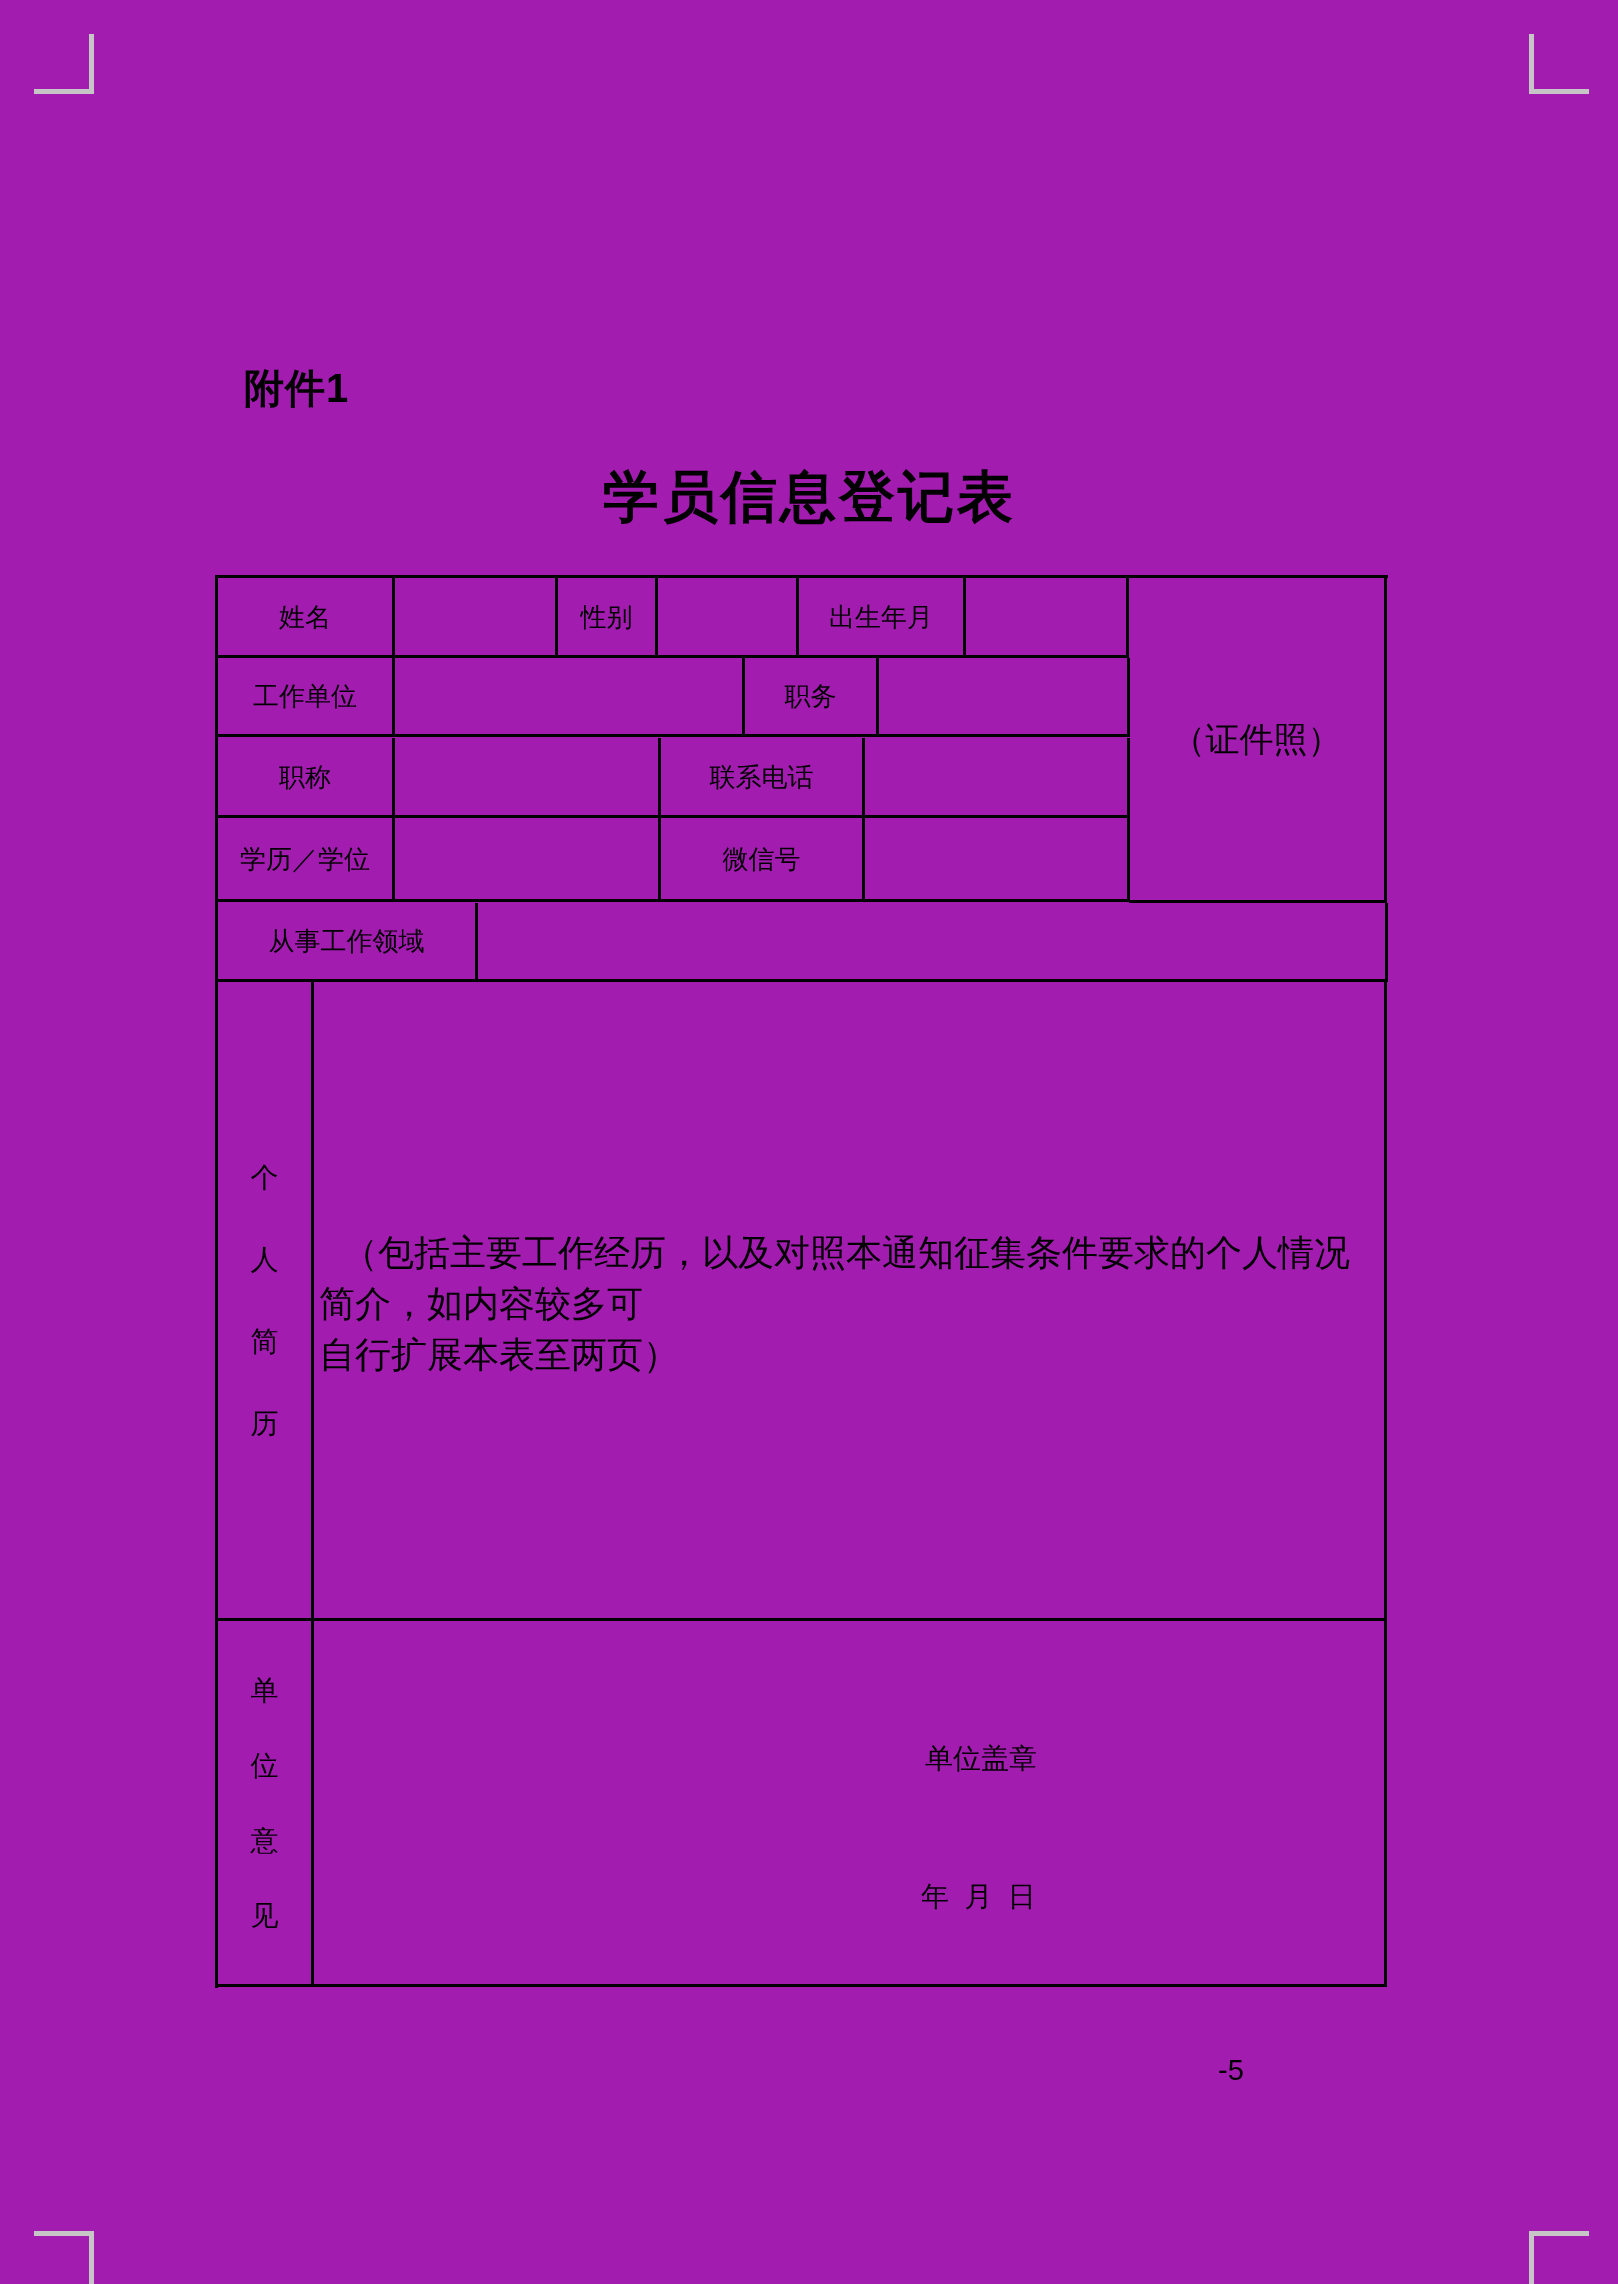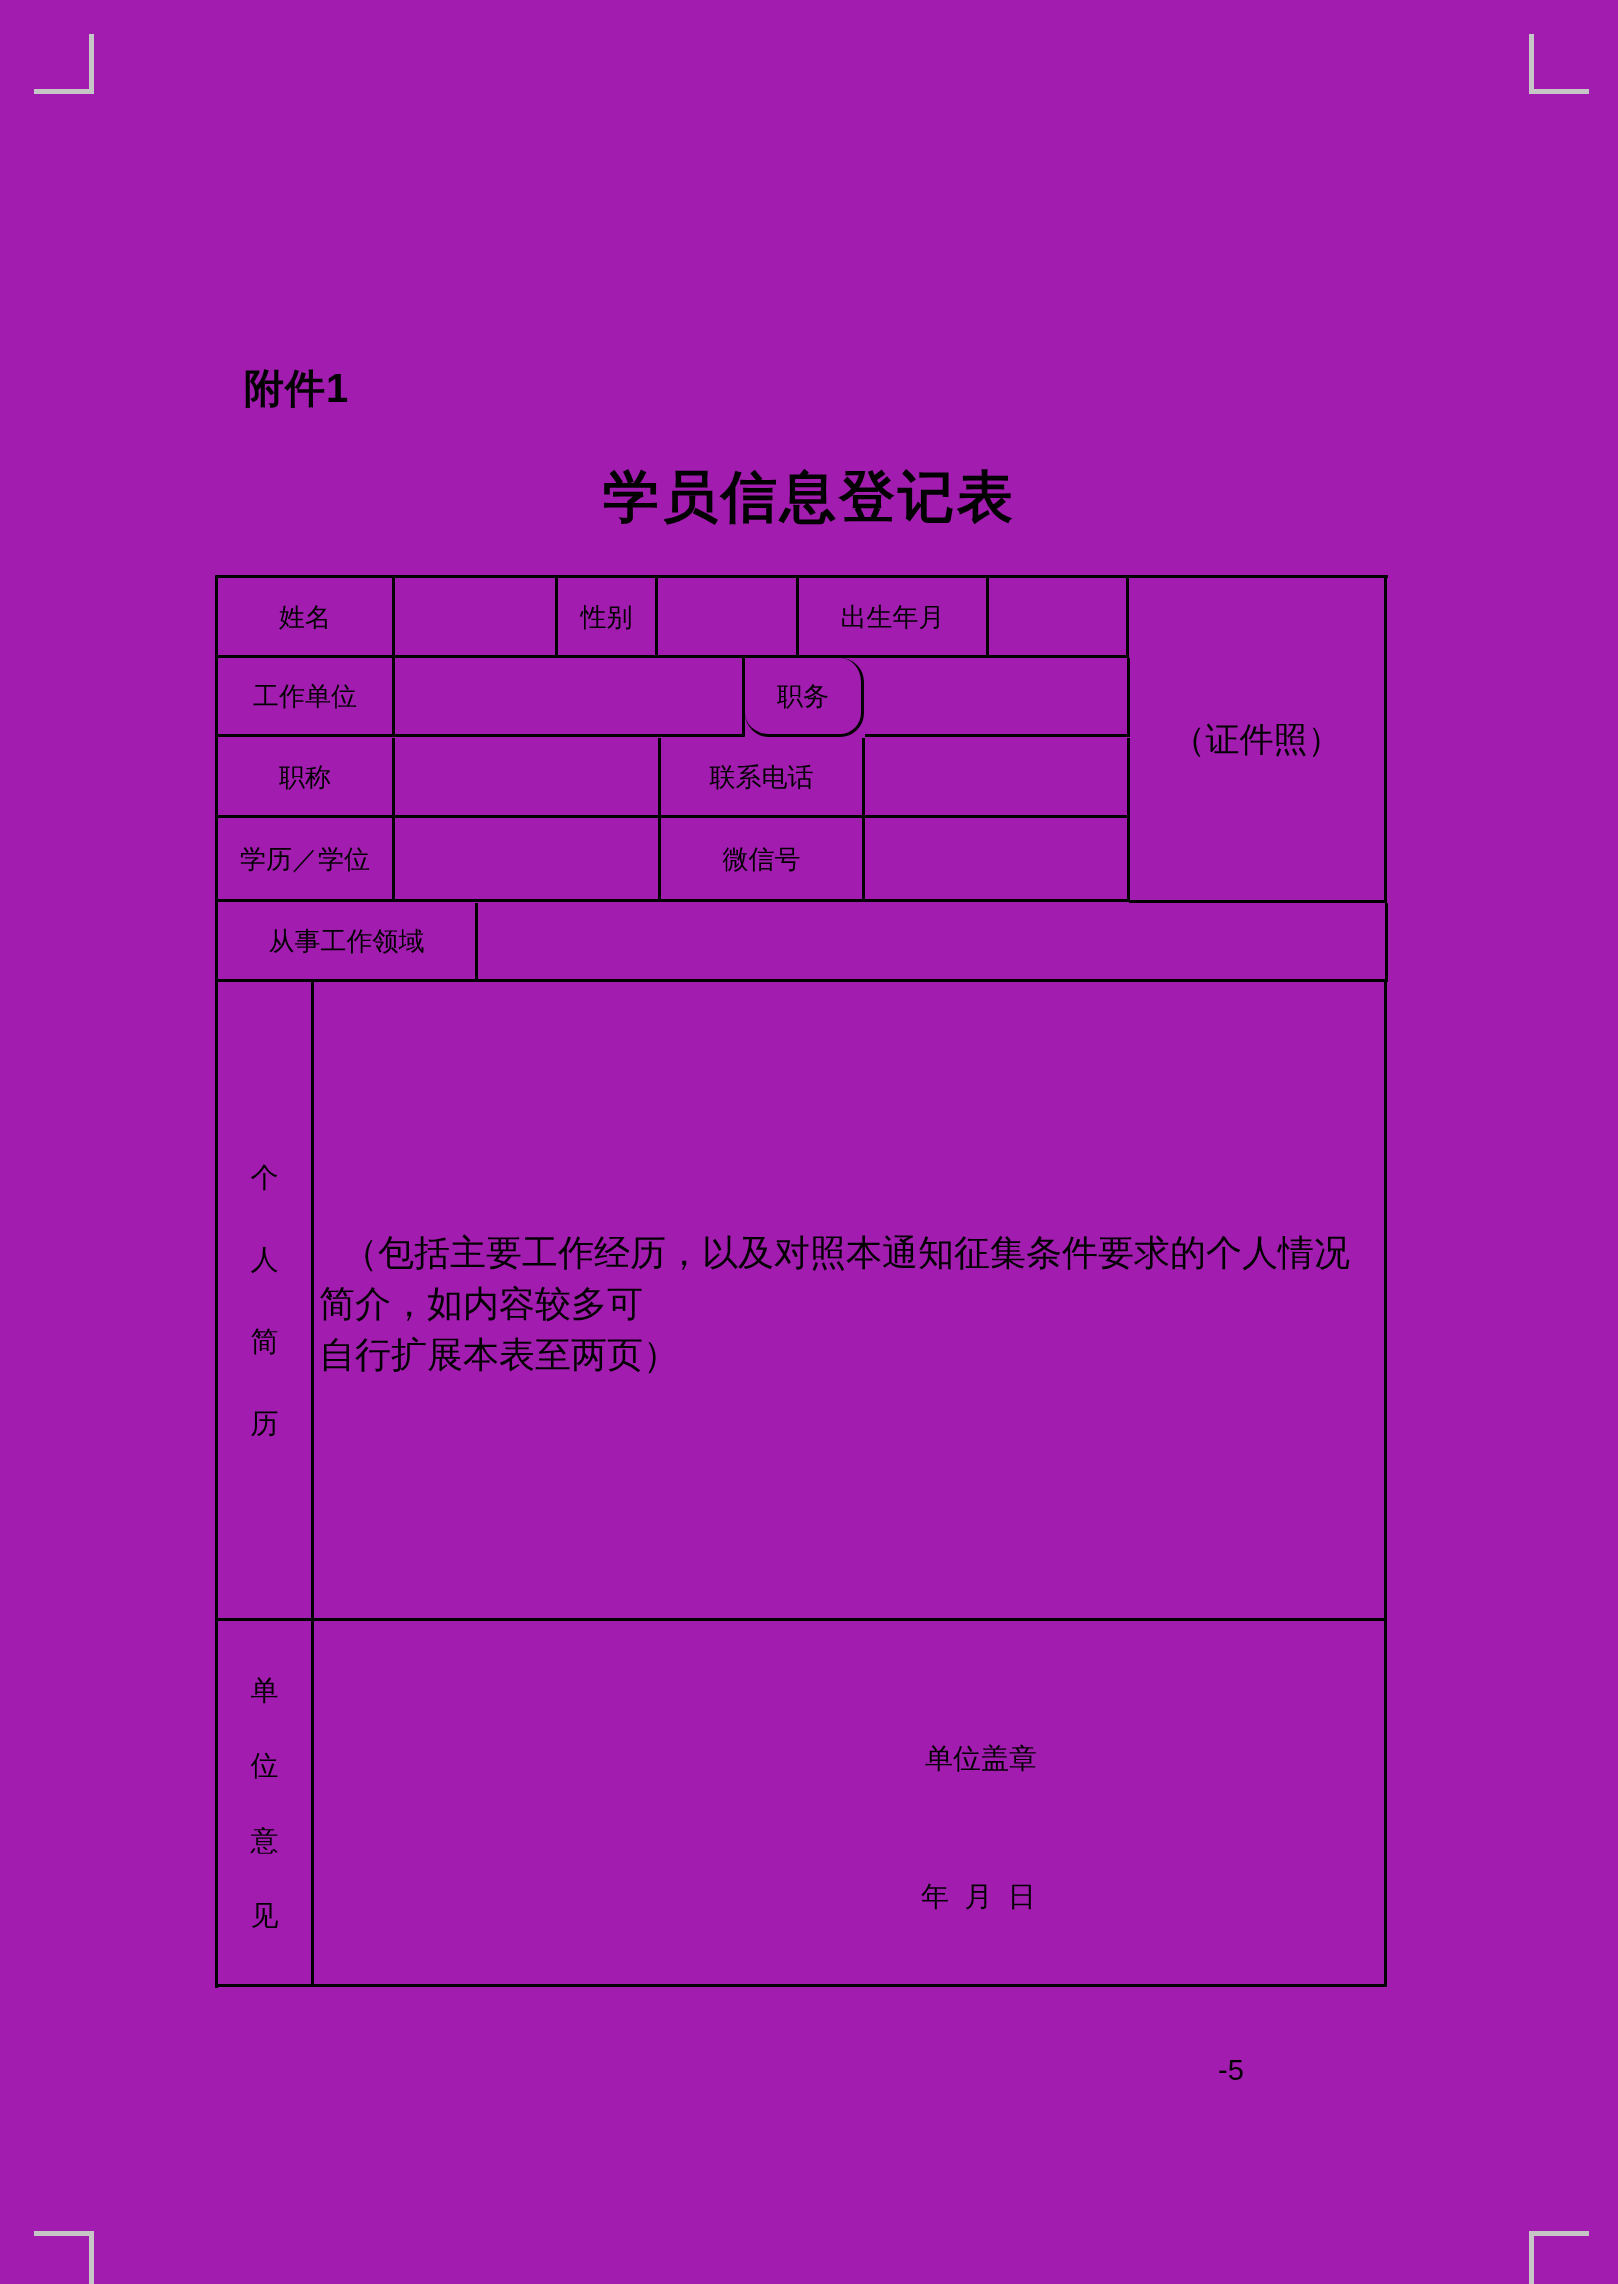--- a/index.html
+++ b/index.html
@@ -72,27 +72,27 @@
 
   <div class="attachment">附件1</div>
   <div class="doc-title">学员信息登记表</div>
 
   <div class="form-table">
 
     <div class="cell" style="left:0;top:0;width:177px;height:80px;">姓名</div>
     <div class="cell" style="left:177px;top:0;width:163px;height:80px;"></div>
     <div class="cell" style="left:340px;top:0;width:100px;height:80px;">性别</div>
     <div class="cell" style="left:440px;top:0;width:141px;height:80px;"></div>
-    <div class="cell" style="left:581px;top:0;width:190px;height:80px;">出生年月</div>
+    <div class="cell" style="left:581px;top:0;width:167px;height:80px;">出生年月</div>
     <div class="cell" style="left:748px;top:0;width:163px;height:80px;"></div>
     <div class="cell photo-cell" style="left:911px;top:0;width:258px;height:325px;">（证件照）</div>
 
     <div class="cell" style="left:0;top:80px;width:177px;height:79px;">工作单位</div>
     <div class="cell" style="left:177px;top:80px;width:350px;height:79px;"></div>
-    <div class="cell" style="left:527px;top:80px;width:119px;height:79px;border-radius:24px;">职务</div>
+    <div class="cell" style="left:527px;top:80px;width:134px;height:79px;">职务</div>
     <div class="cell" style="left:647px;top:80px;width:265px;height:79px;"></div>
 
     <div class="cell" style="left:0;top:160px;width:177px;height:80px;">职称</div>
     <div class="cell" style="left:177px;top:160px;width:266px;height:80px;"></div>
     <div class="cell" style="left:443px;top:160px;width:204px;height:80px;">联系电话</div>
     <div class="cell" style="left:647px;top:160px;width:265px;height:80px;"></div>
 
     <div class="cell" style="left:0;top:240px;width:177px;height:84px;">学历／学位</div>
     <div class="cell" style="left:177px;top:240px;width:266px;height:84px;"></div>
     <div class="cell" style="left:443px;top:240px;width:204px;height:84px;">微信号</div>

